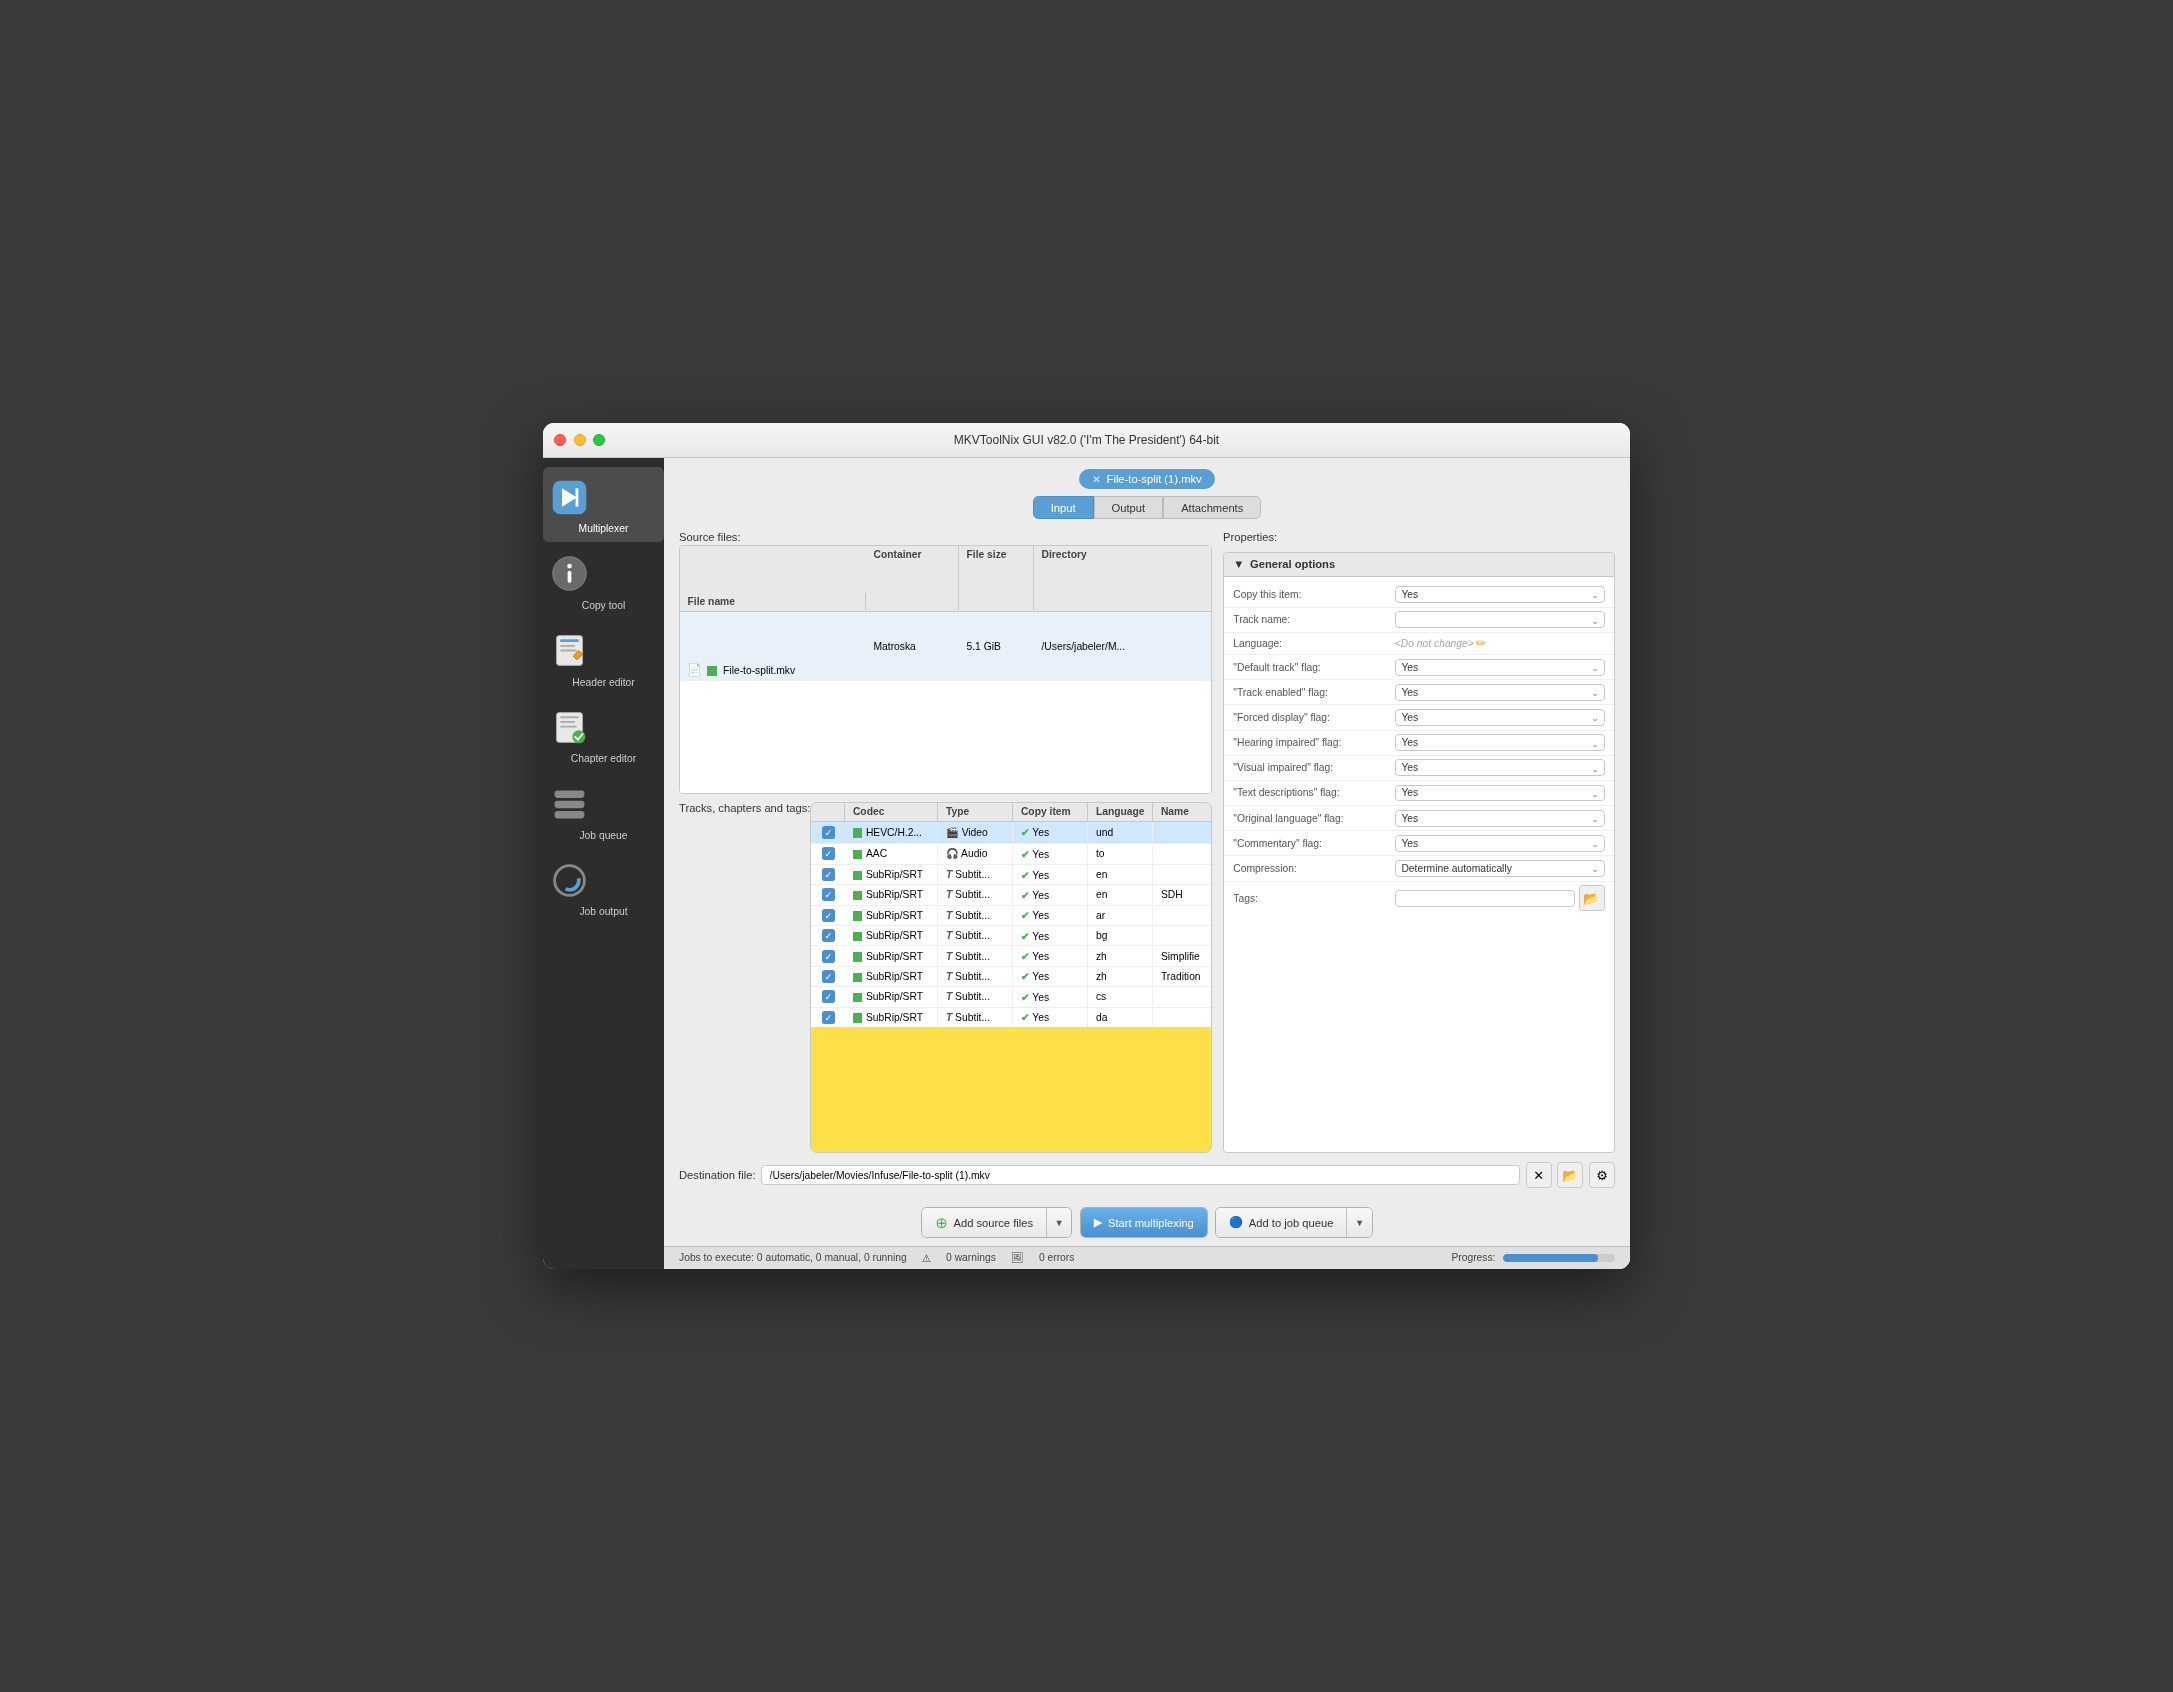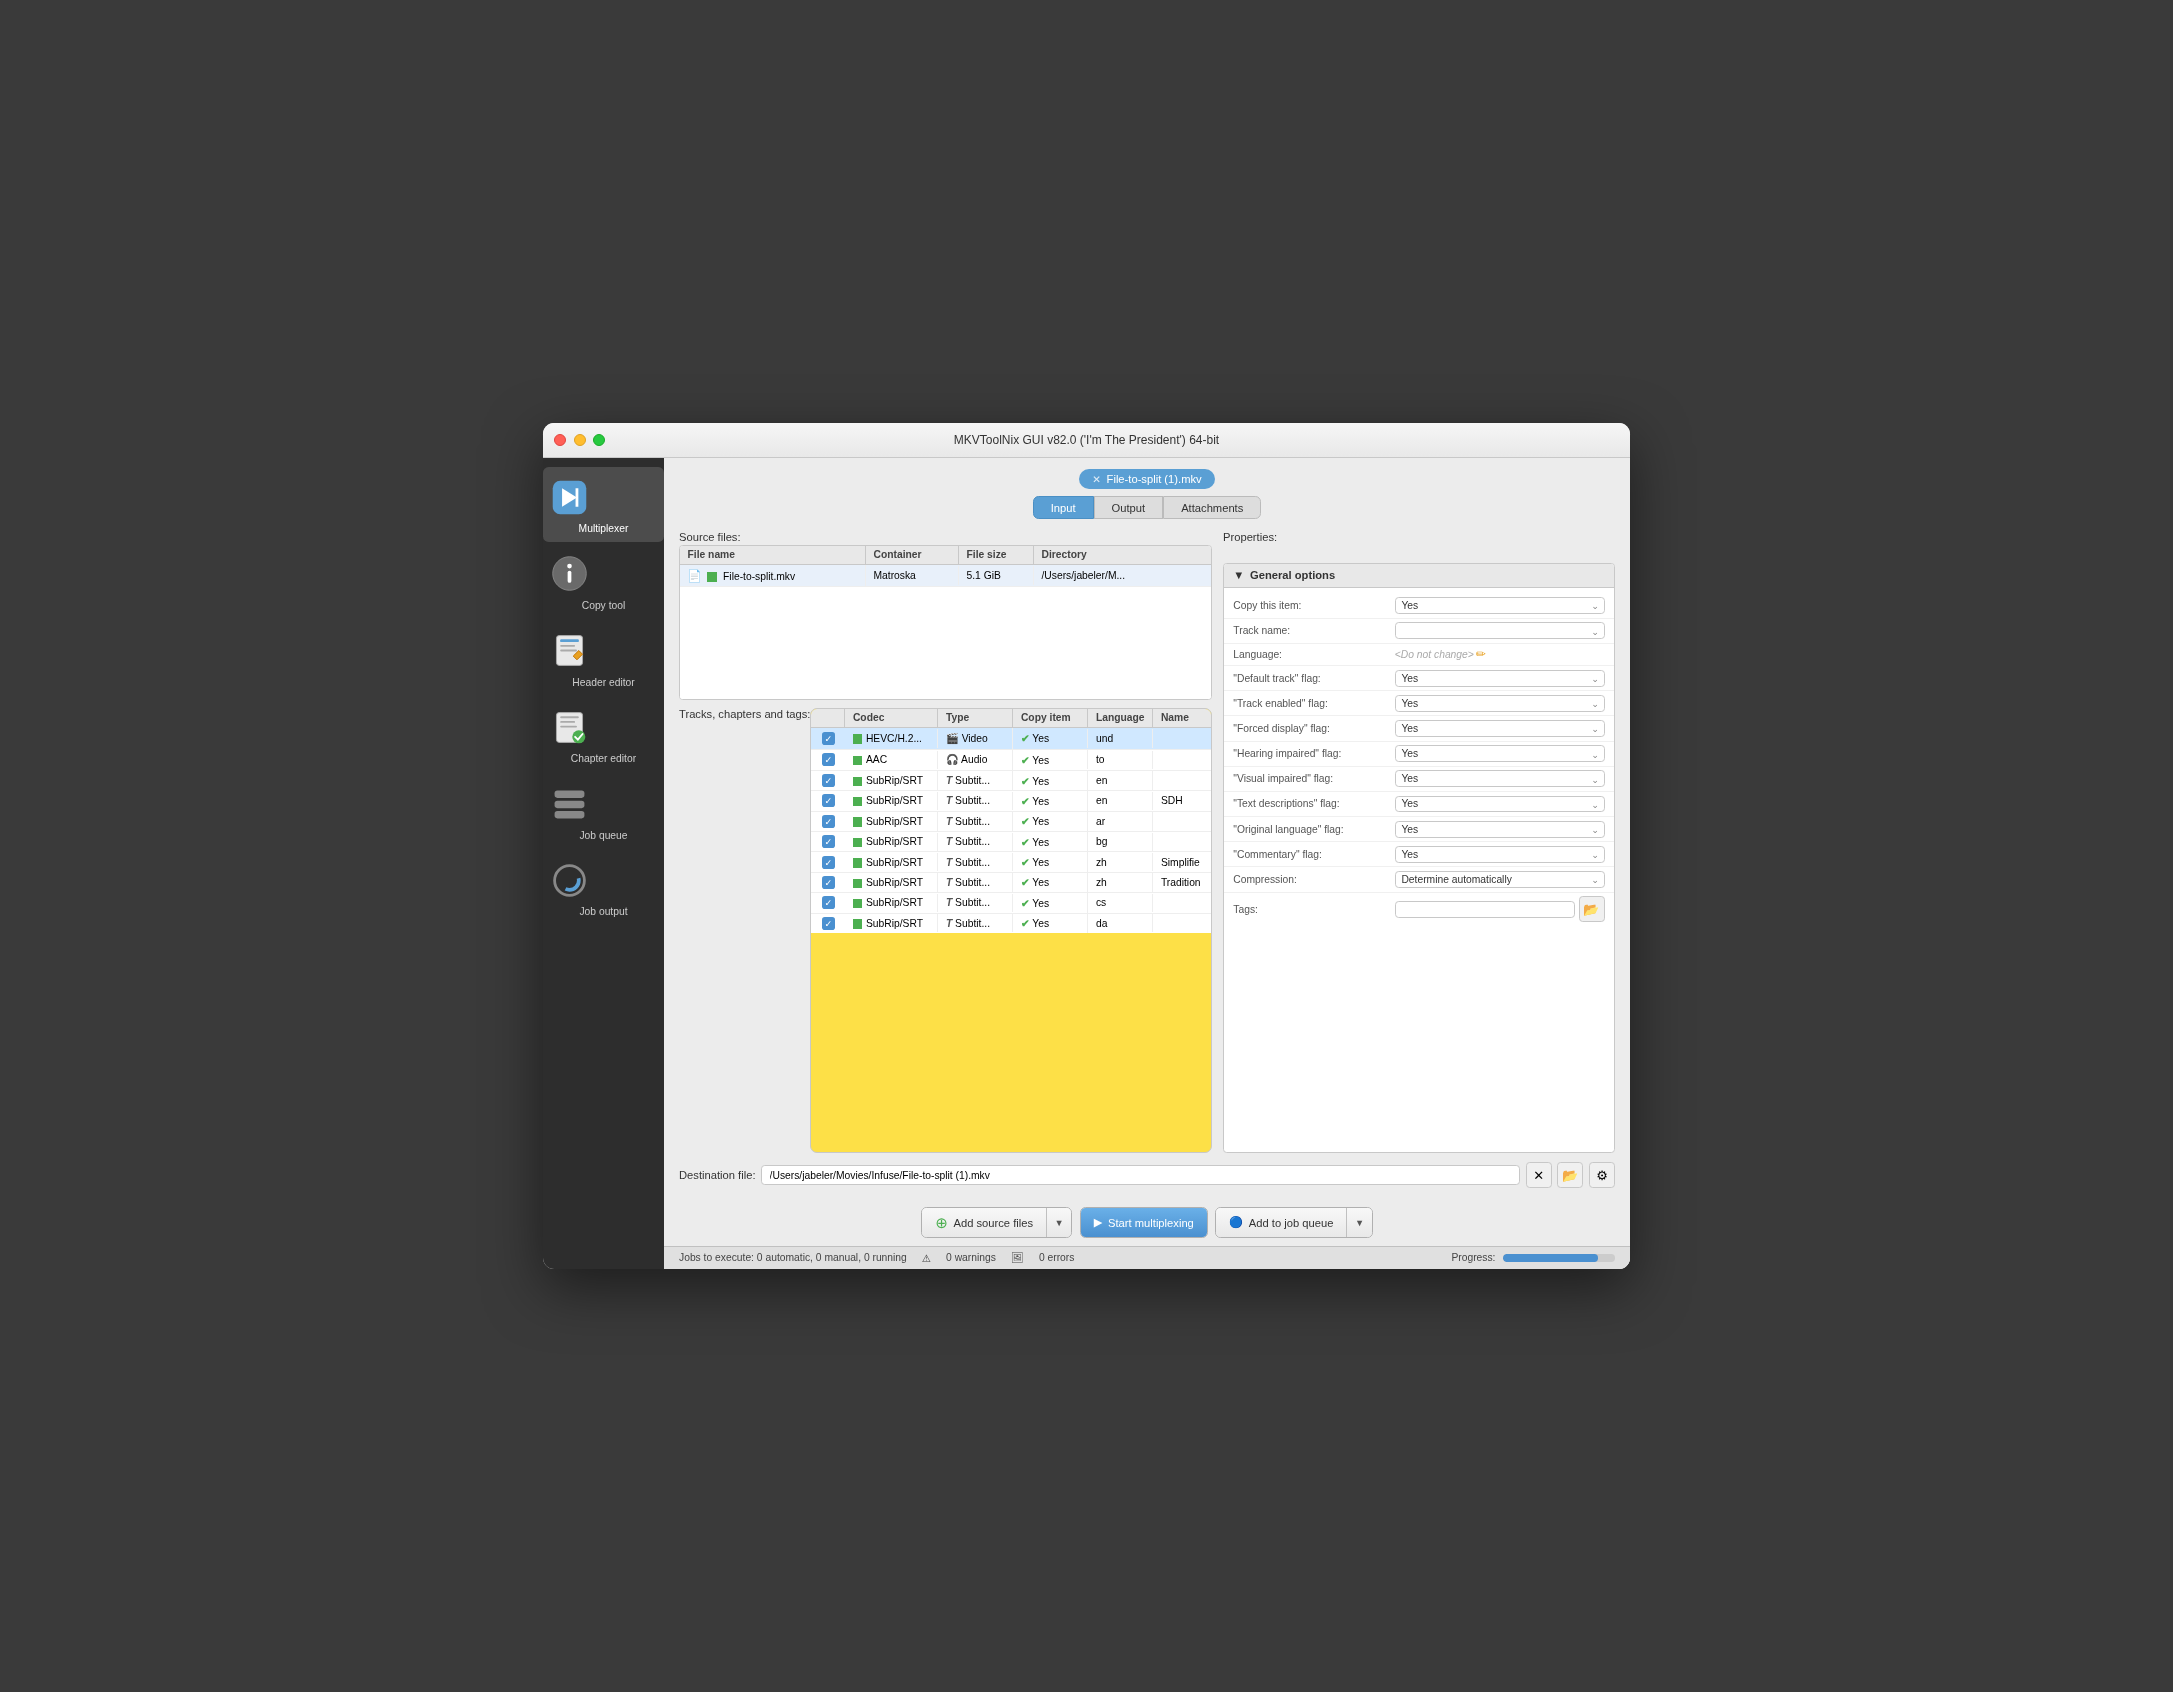--- a/index.html
+++ b/index.html
@@ -216,21 +216,21 @@
     .check-icon { color: #4caf50; font-weight: bold; }
     .right-panel {
       width: 392px;
       display: flex;
       flex-direction: column;
     }
     .properties-label {
       font-size: 11.2px;
       color: #333;
       font-weight: 500;
-      margin-bottom: 20px;
+      margin-bottom: 9px;
     }
     .general-options-box {
       background: #fff;
       border: 0.9px solid #c8c8c8;
       border-radius: 3.7px;
       overflow: hidden;
       flex: 1;
     }
     .go-header {
       background: #e8e8e8;
@@ -415,21 +415,21 @@
       height: 7.5px;
       background: #ccc;
       border-radius: 3.7px;
       overflow: hidden;
     }
     .progress-bar-inner {
       height: 100%;
       background: #4a90d0;
       border-radius: 3.7px;
     }
-    .col-fn { width: 186px; }
+    .col-fn { width: 186px; margin-top: 47px; }
     .col-container { width: 93px; }
     .col-size { width: 75px; }
     .col-dir { flex: 1; }
     .col-codec { width: 93px; }
     .col-type { width: 75px; }
     .col-copy { width: 75px; }
     .col-lang { width: 65px; }
     .col-name { flex: 1; }
     .track-cb-cell { width: 34px; display: flex; align-items: center; justify-content: center; }
     .checkbox-blue {

